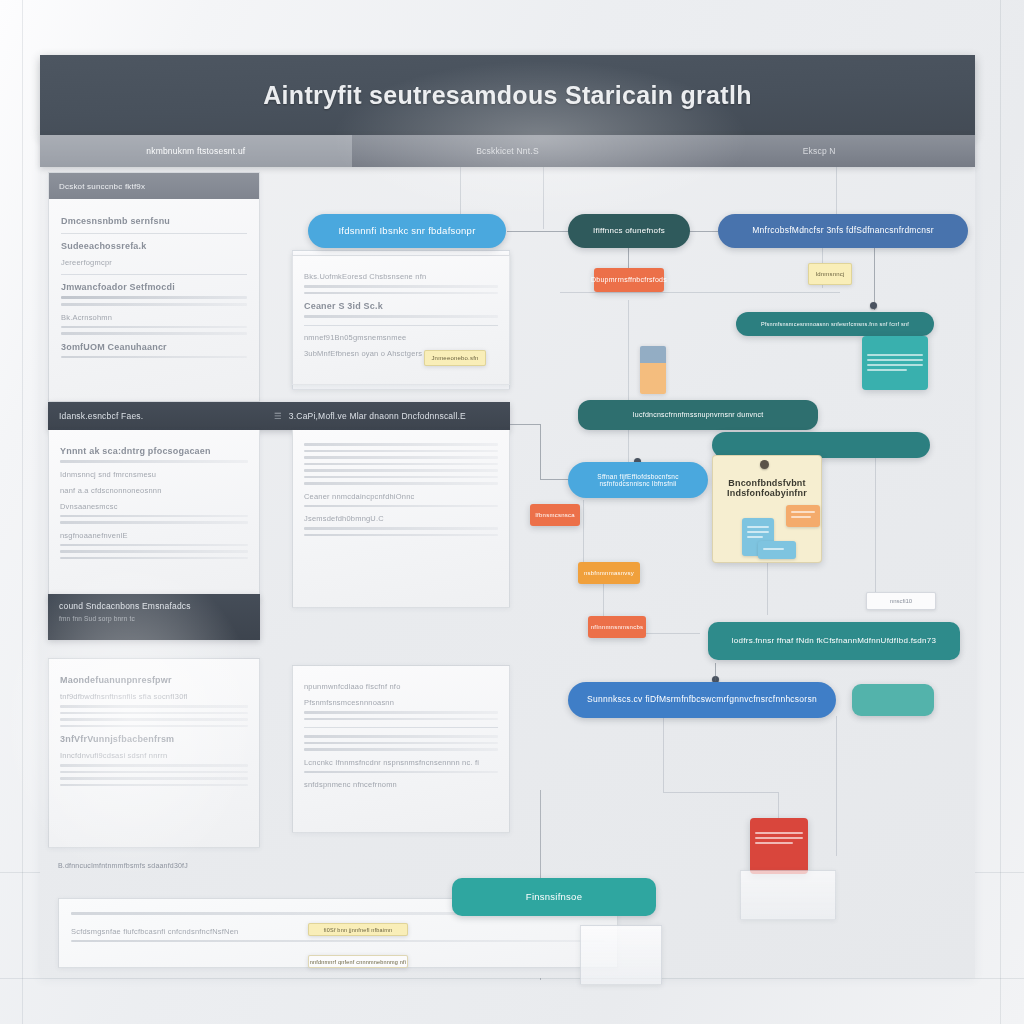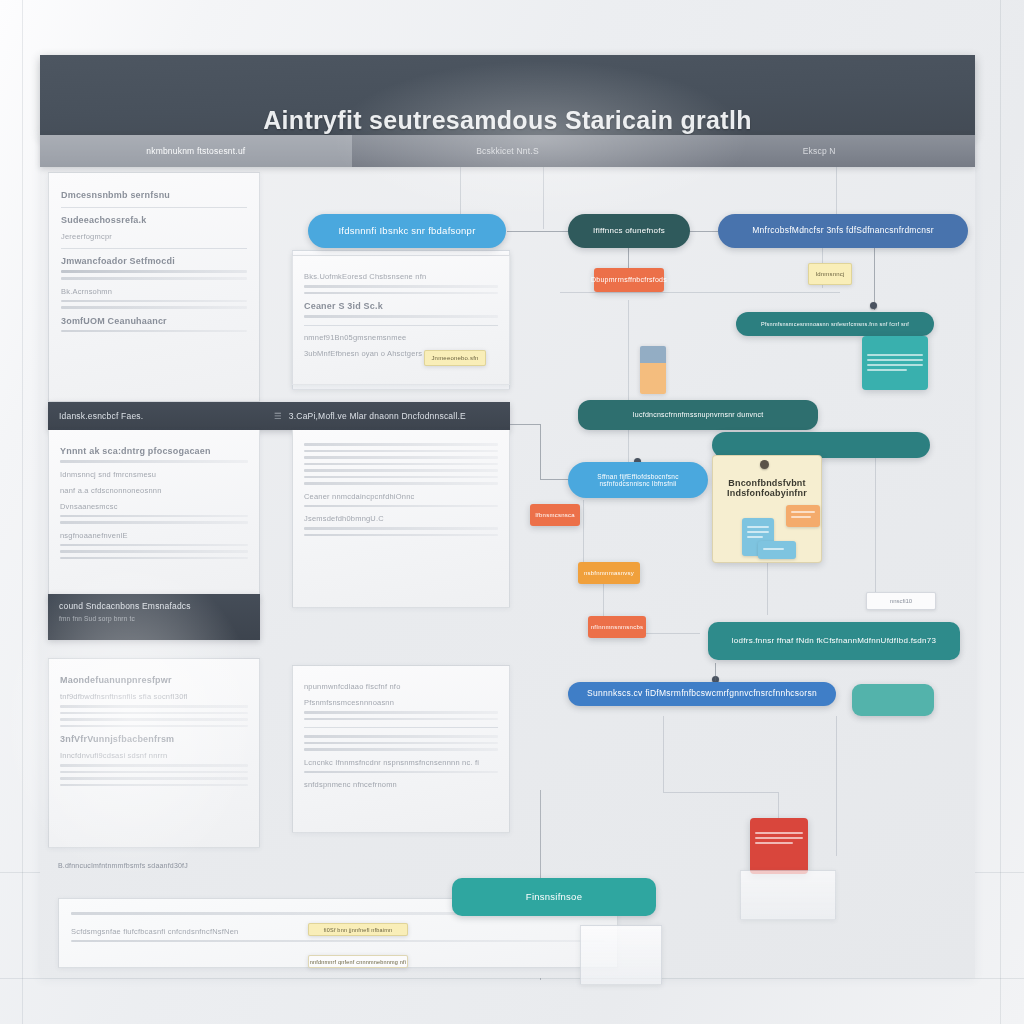--- a/index.html
+++ b/index.html
@@ -35,21 +35,21 @@
     background: linear-gradient(150deg,#f0f1f3 0%, #e9ebee 48%, #e6e8eb 100%);
     box-shadow: 0 1px 10px rgba(70,80,95,0.07);
   }
 
   
   .titlebar {
     position: absolute;
     left: 40px; top: 55px; width: 935px; height: 80px;
     background: linear-gradient(178deg, #4d5661 0%, #48515c 55%, #434b55 100%);
     box-shadow: 0 3px 9px rgba(40,46,54,0.30);
-    display: flex; align-items: flex-end; justify-content: center;
+    display: flex; align-items: center; justify-content: center;
   }
   .titlebar .title {
     color: #f2f4f6;
     font-size: 25px;
     font-weight: bold;
     letter-spacing: 0.3px;
     text-shadow: 0 1px 2px rgba(0,0,0,0.35);
     opacity: 0.96;
   }
 
@@ -227,20 +227,21 @@
     <div class="title">Aintryfit seutresamdous Staricain gratlh</div>
   </div>
 
   <div class="tabstrip">
     <div class="tab active">nkmbnuknm ftstosesnt.uf</div>
     <div class="tab">Bcskkicet Nnt.S</div>
     <div class="tab">Ekscp N</div>
   </div>
 
   <div class="panel" style="left:48px; top:172px; width:212px; height:230px;">
+    <div class="panel-head">Dcskot  sunccnbc fktf9x</div>
     <div class="panel-body">
       <div class="hd">Dmcesnsnbmb sernfsnu</div>
       <div class="sep"></div>
       <div class="hd">Sudeeachossrefa.k</div>
       <div class="hd sm">Jereerfogmcpr</div>
       <div class="sep"></div>
       <div class="hd">Jmwancfoador Setfmocdi</div>
       <div class="ln"></div>
       <div class="ln s"></div>
       <div class="hd sm">Bk.Acrnsohmn</div>
@@ -468,21 +469,21 @@
     <div class="miniline" style="margin-top:7px; width:55%;"></div>
   </div>
   <div class="dot" style="left:760px; top:460px; width:9px; height:9px; background:#5a5248;"></div>
 
   <div class="whitechip" style="left:866px; top:592px; width:70px; height:18px;">nnscfi10</div>
 
   <div class="node" style="left:708px; top:622px; width:252px; height:38px; background:#2e8b8b; font-size:8px; border-radius:10px;">
     <span>lodfrs.fnnsr ffnaf  fNdn fkCfsfnannMdfnnUfdfIbd.fsdn73</span>
   </div>
 
-  <div class="node pill" style="left:568px; top:682px; width:268px; height:24px; background:#3f7ec7; font-size:8.5px;">
+  <div class="node pill" style="left:568px; top:682px; width:268px; height:36px; background:#3f7ec7; font-size:8.5px;">
     <span>Sunnnkscs.cv fiDfMsrmfnfbcswcmrfgnnvcfnsrcfnnhcsorsn</span>
   </div>
 
   <div class="node" style="left:852px; top:684px; width:82px; height:32px; background:#53b3ab; border-radius:9px;">
     <span></span>
   </div>
 
 
   <div class="card" style="left:750px; top:818px; width:58px; height:56px; background:#d9463c;">
     <div class="miniline" style="margin-top:14px;"></div>

